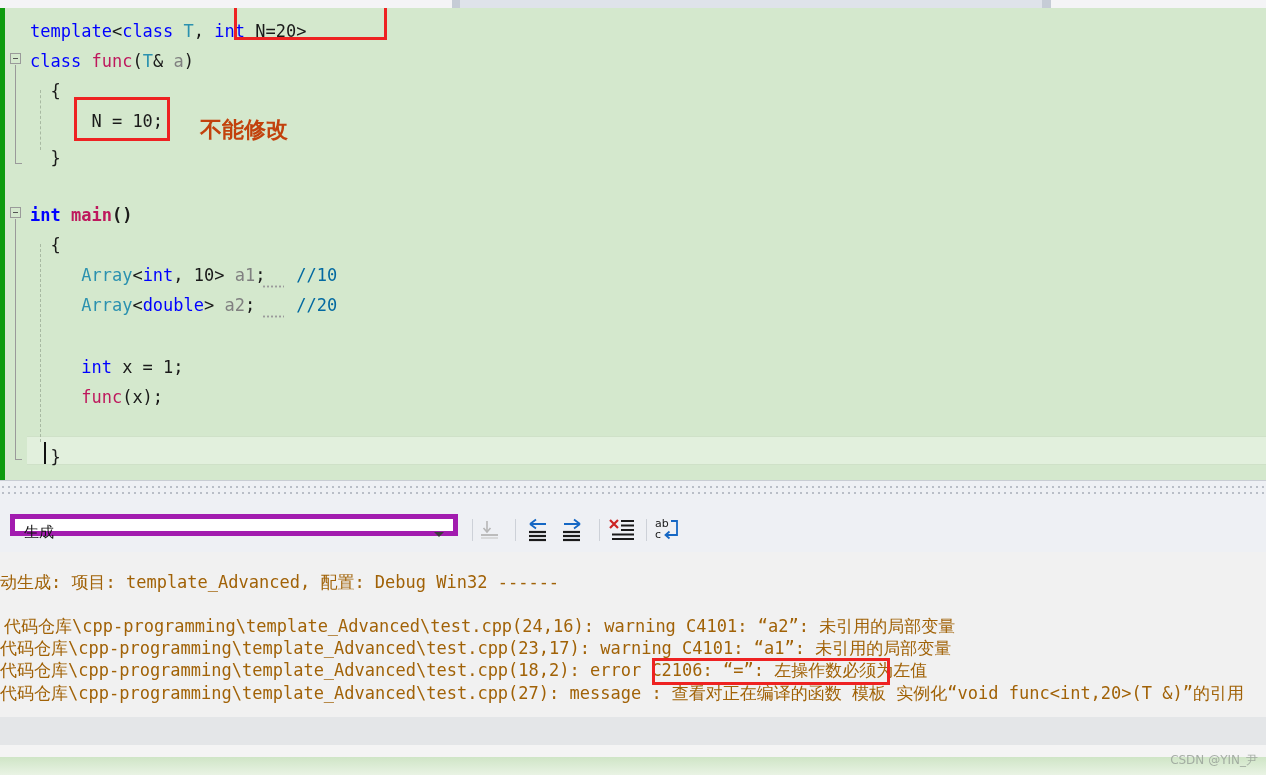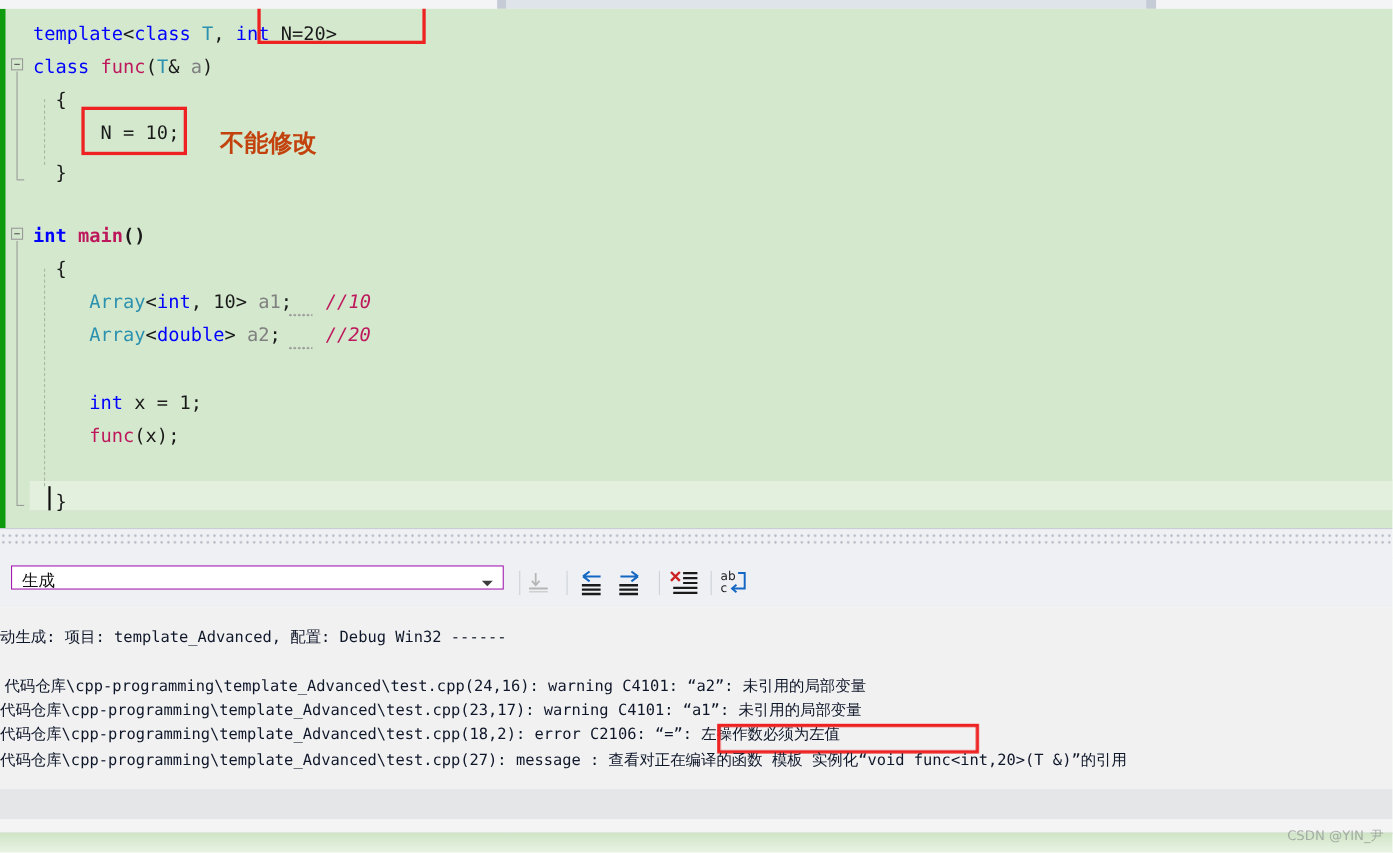--- a/index.html
+++ b/index.html
@@ -108,21 +108,21 @@
     left: 0;
     height: 30px;
     white-space: pre;
   }
 
   
   .k-kw   { color: #0000ff; }   
   .k-type { color: #2b91af; }   
   .k-fn   { color: #be185d; }   
   .k-plain{ color: #1a1a1a; }
-  .k-cmt  { color: #be185d; font-style: italic; }   
+  .k-cmt  { color: #0369a1; }   
   .k-punct{ color: #1a1a1a; }
   .k-ret  { color: #8f08c4; }   
   .k-var  { color: #808080; }
 
   
   .squiggle {
     position: absolute;
     height: 3px;
     background-image: radial-gradient(circle, #9b9b9b 1px, transparent 1.2px);
     background-size: 4px 3px;
@@ -183,21 +183,21 @@
     position: absolute;
     left: 0; top: 507px;
     width: 1266px; height: 45px;
     background: #eef0f4;
   }
   .combo {
     position: absolute;
     left: 10px; top: 7px;
     width: 448px; height: 22px;
     background: #ffffff;
-    border: 1px solid #a21caf;
+    border: 5px solid #a21caf;
     box-sizing: border-box;
     text-align: right;
   }
   .combo .combo-text {
     position: absolute;
     left: 9px; top: 4px;
     font-family: "DejaVu Sans", sans-serif;
     font-size: 15px;
     color: #111;
   }
@@ -226,22 +226,22 @@
     position: absolute;
     left: 0; top: 552px;
     width: 1266px; height: 165px;
     background: #f1f1f1;
     overflow: hidden;
   }
   .out-line {
     position: absolute;
     left: 0;
     font-family: "DejaVu Sans Mono", "Liberation Mono", monospace;
-    font-size: 14px;
-    color: #0f172a;
+    font-size: 17px;
+    color: #a16207;
     white-space: pre;
   }
 
   
   .bottom-gray {
     position: absolute;
     left: 0; top: 717px;
     width: 1266px; height: 28px;
     background: #e4e6e8;
   }

